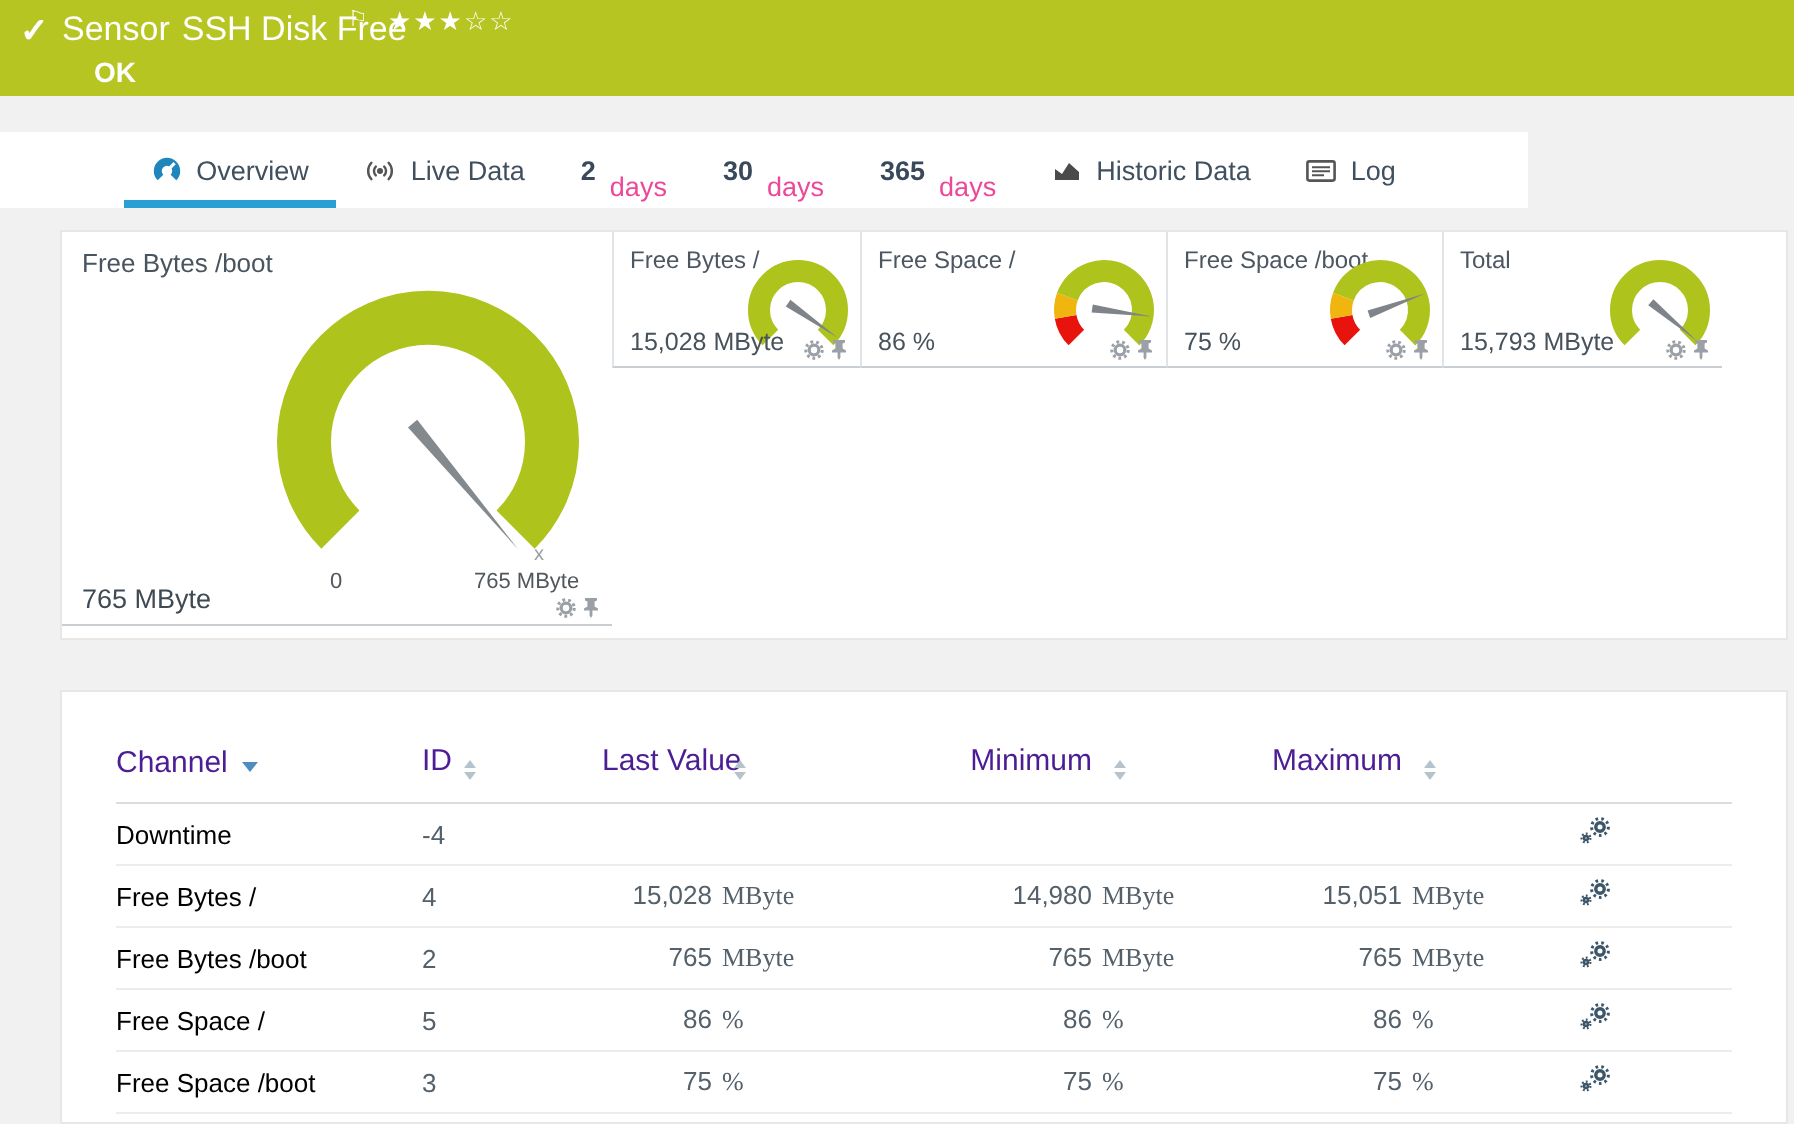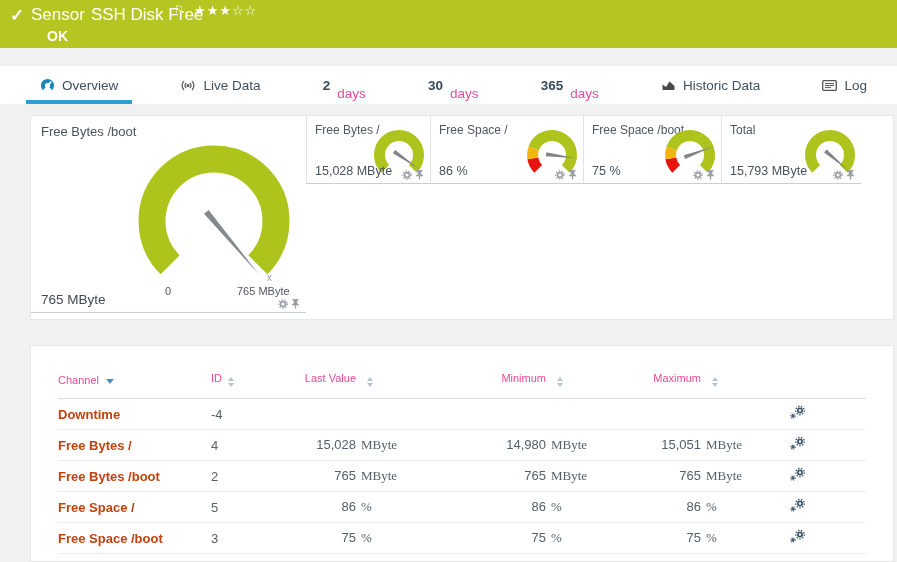--- a/index.html
+++ b/index.html
@@ -9,22 +9,22 @@
   
   .topbar { position:absolute; left:0; top:0; width:897px; height:48px; background:#b6c522; }
   .topbar .check { position:absolute; left:10px; top:5px; color:#fff; font-size:17px; font-weight:bold; }
   .sensor-title { position:absolute; left:31px; top:5px; font-size:17px; color:#fff; white-space:nowrap; }
   .sensor-title .prefix { margin-right:6px; }
   .flag { position:absolute; left:174px; top:3px; font-size:11px; color:#fff; }
   .stars { position:absolute; left:194px; top:3px; font-size:13px; color:#fff; letter-spacing:1px; }
   .ok-label { position:absolute; left:47px; top:28px; font-size:14px; font-weight:bold; color:#fff; }
 
   
-  .tabbar { position:absolute; left:0; top:66px; width:897px; height:38px; background:#fff;
-            display:flex; justify-content:space-between; padding:0 16px 0 26px; }
+  .tabbar { position:absolute; left:0; top:66px; width:764px; height:38px; background:#fff;
+            display:flex; justify-content:center; padding:0 16px 0 26px; }
   .tab { display:flex; align-items:center; gap:7px; padding:4px 14px 0; font-size:13.5px;
          color:#41505f; border-bottom:4px solid transparent; cursor:pointer; white-space:nowrap; }
   .tab.active { border-bottom-color:#2a9fd4; }
   .tab .num { font-weight:bold; color:#39485a; }
   .tab .word { color:#ec4899;margin-top:16px; }
   .tab svg, .tab .gear-glyph { flex:none; }
 
   
   .gauges-panel { position:absolute; left:30px; top:115px; width:864px; height:205px;
                   background:#fff; border:1px solid #e7e7e7; }
@@ -41,25 +41,25 @@
   .g-cell { position:relative; height:68px; border-left:1px solid #e1e4e6; border-bottom:1px solid #c9ced2; }
   .g-cell.w1 { width:124px; } .g-cell.w2 { width:153px; } .g-cell.w3 { width:138px; } .g-cell.w4 { width:140px; }
   .g-title { position:absolute; left:8px; top:7px; font-size:12px; color:#4c5761; white-space:nowrap; }
   .g-value { position:absolute; left:8px; bottom:5px; font-size:12.5px; color:#47525b; white-space:nowrap; }
   .small-gauge { position:absolute; right:3px; top:11px; }
 
   
   .table-panel { position:absolute; left:30px; top:345px; width:864px; height:217px;
                  background:#fff; border:1px solid #e7e7e7; padding:0 27px; overflow:hidden; }
   table { width:100%; border-collapse:collapse; margin-top:18px; table-layout:fixed; }
-  th { text-align:left; font-weight:normal; font-size:11px; color:#ec4899;
+  th { text-align:left; font-weight:normal; font-size:15px; color:#4c1d95;
        padding:8px 0 11px; border-bottom:1px solid #d9dde0; white-space:nowrap; }
   td { font-size:13px; color:#54606a; padding:6px 0; border-bottom:1px solid #ebeef0;
        white-space:nowrap; height:27px; }
-  td.chan { color:#c2410c;font-weight:bold; }
+  td.chan { color:#000000; }
   .vnum { display:inline-block; width:calc(100% - 45px); text-align:right; }
   .vunit { display:inline-block; width:45px; padding-left:5px; text-align:left;font-family:Liberation Serif, serif; }
   .sort-both { display:inline-flex; flex-direction:column; gap:2px; margin-left:6px; vertical-align:1px; }
   .sort-both i { display:block; width:0; height:0; border-left:3.5px solid transparent; border-right:3.5px solid transparent; }
   .sort-both .up { border-bottom:4px solid #b7c3cc; }
   .sort-both .dn { border-top:4px solid #b7c3cc; }
   .sort-desc { display:inline-block; width:0; height:0; border-left:4.5px solid transparent;
                border-right:4.5px solid transparent; border-top:5.5px solid #4f8cbf; margin-left:7px; }
   td.gear-cell, th.gear-cell { padding-left:43px; }
 </style>

